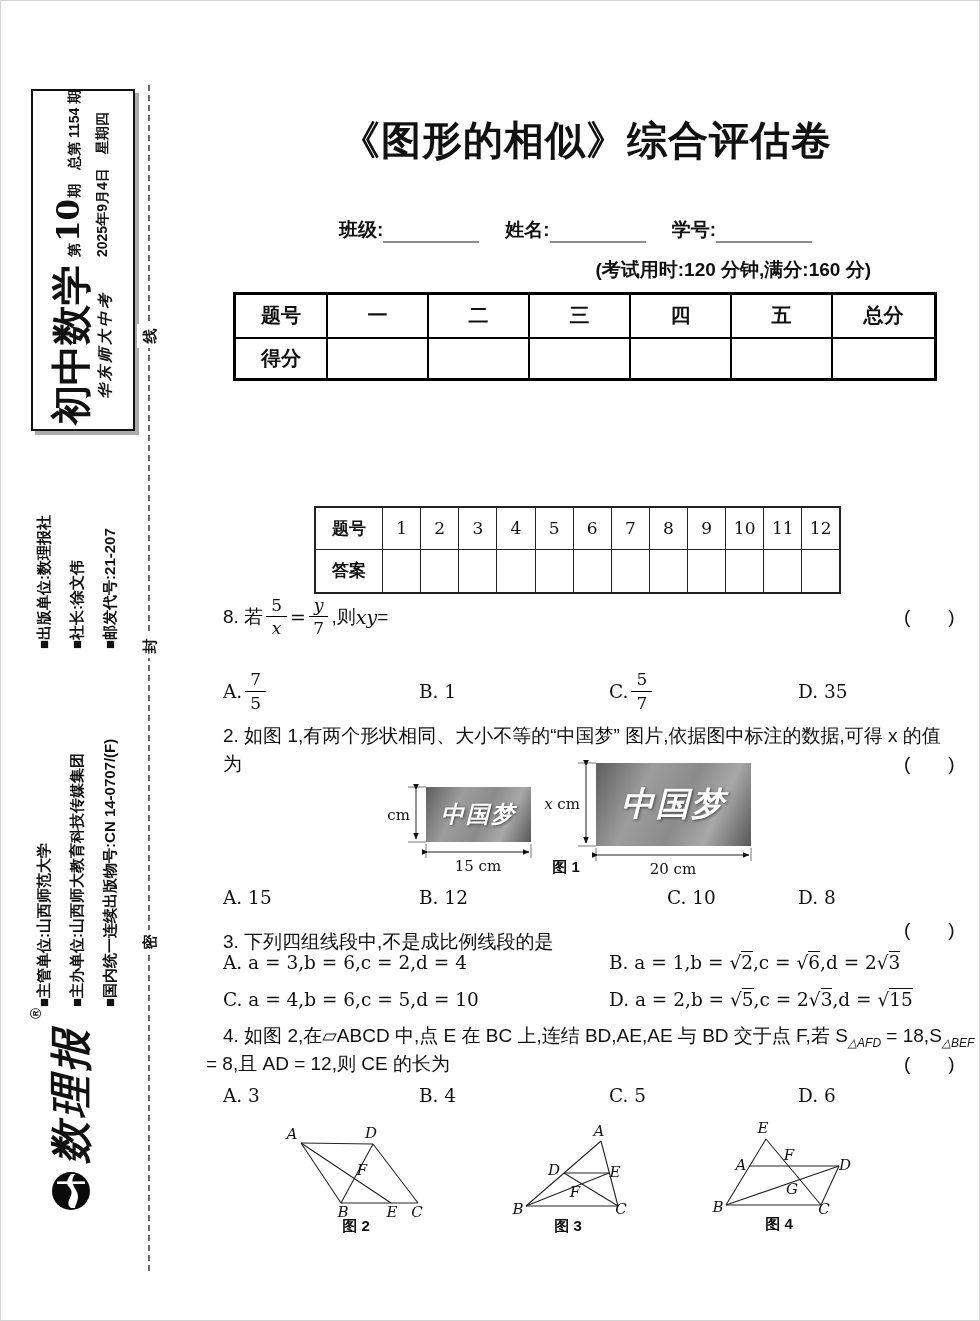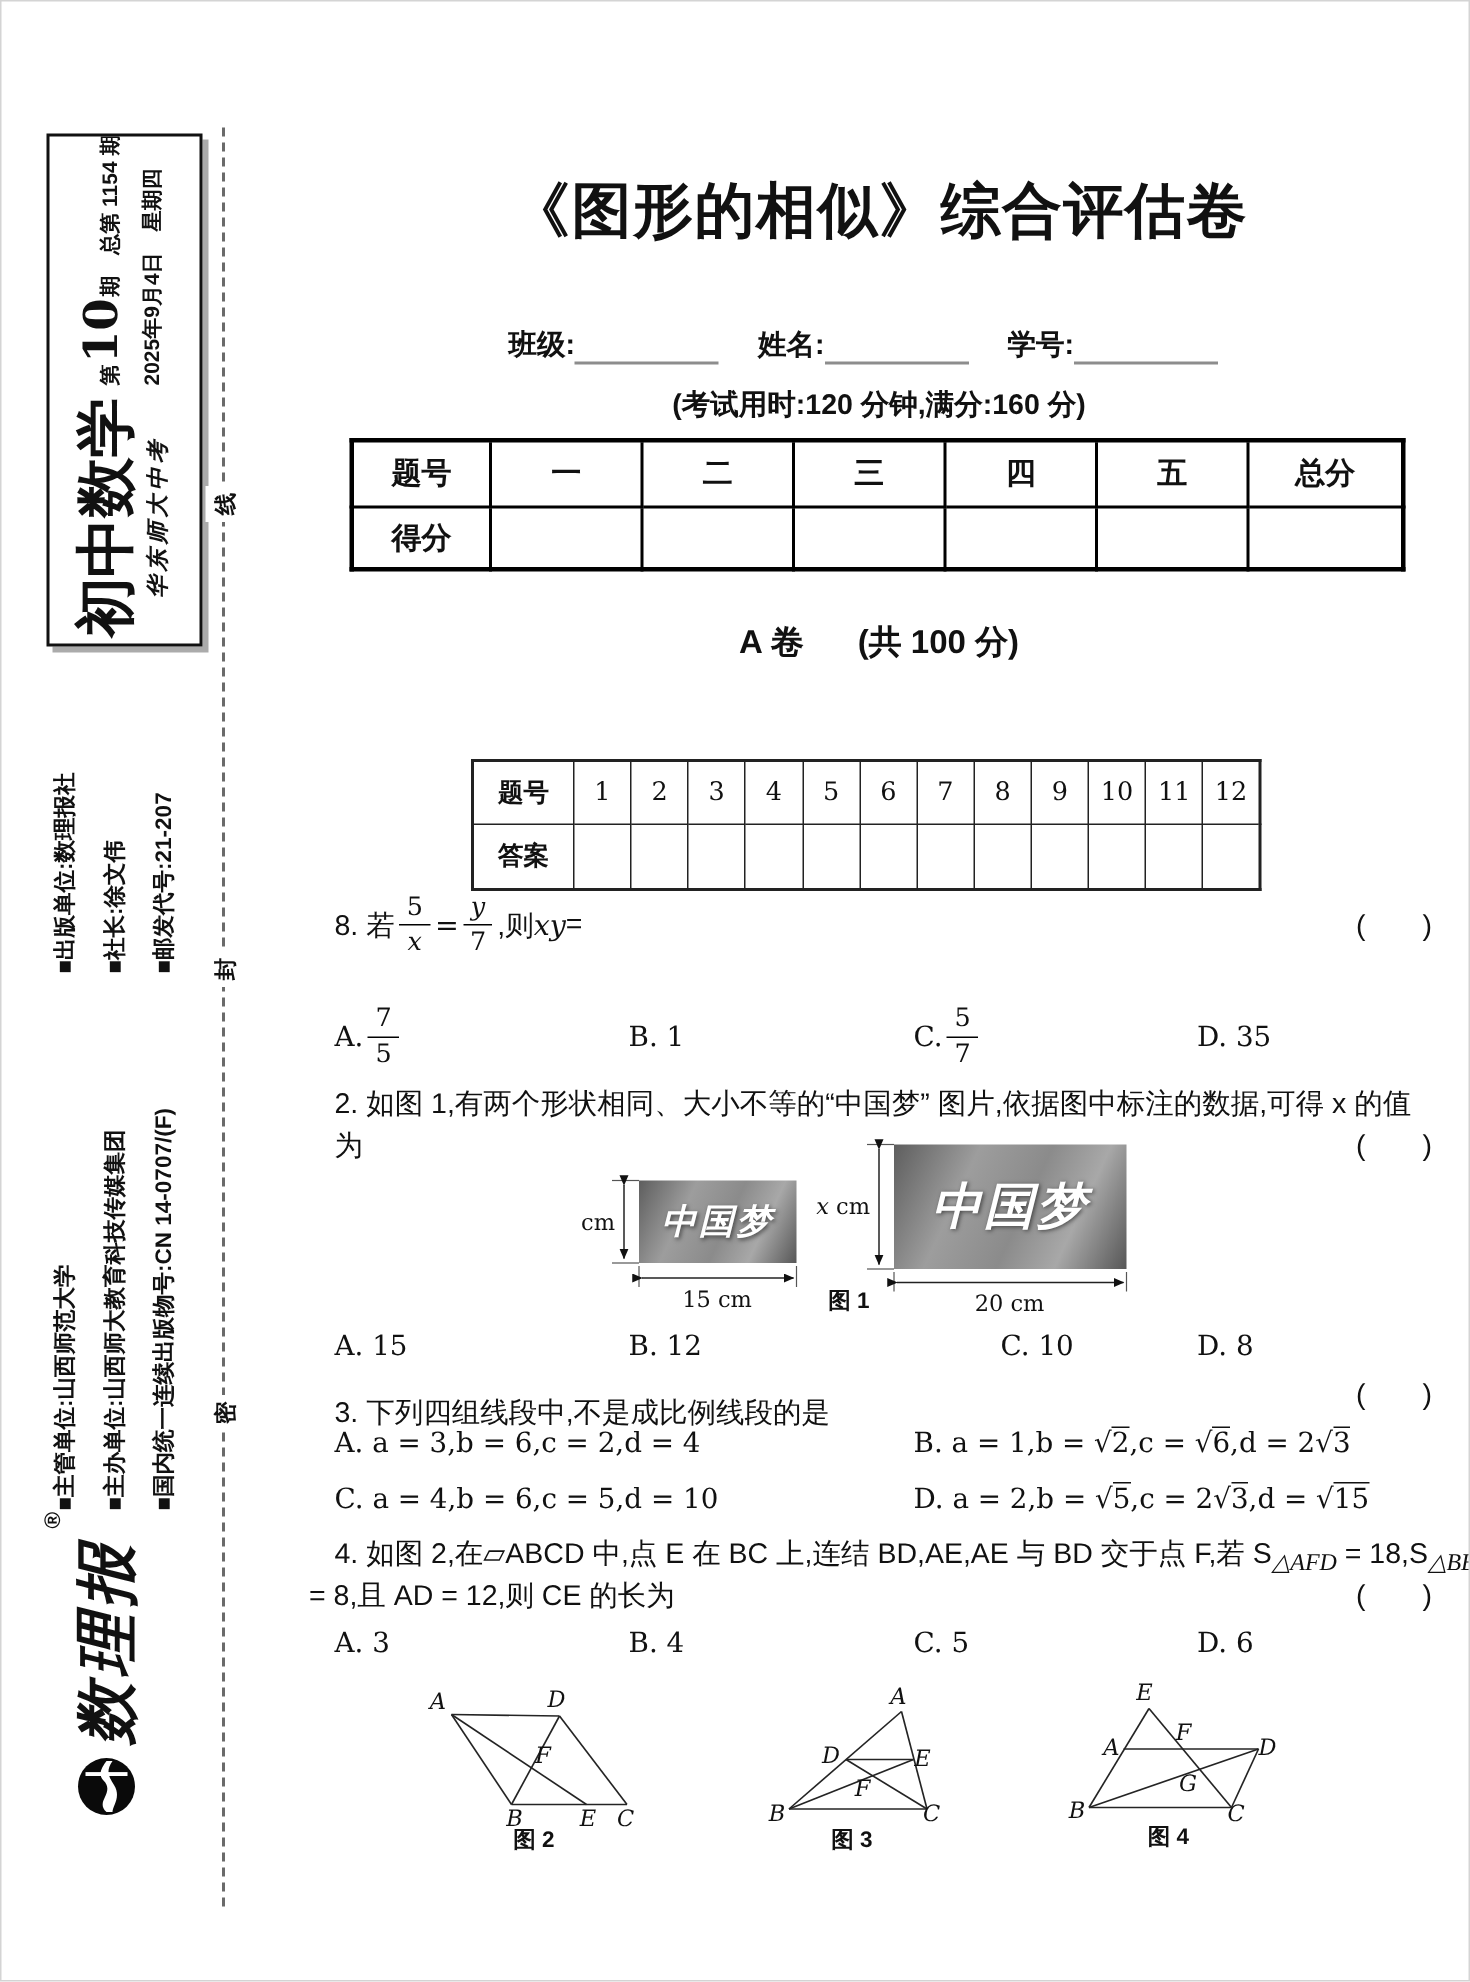--- a/index.html
+++ b/index.html
@@ -34,42 +34,42 @@
   .logotext{font-family:"Liberation Serif",serif;font-weight:900;font-style:italic;
             font-size:42px;letter-spacing:4px;white-space:nowrap;}
   .logoreg{font-size:15px;font-weight:700;align-self:flex-start;margin-top:2px;}
 
   
   .title{font-size:40px;font-weight:900;text-align:center;white-space:nowrap;letter-spacing:1px;}
   .fields{display:flex;gap:26px;align-items:flex-end;}
   .fielditem{display:flex;align-items:flex-end;}
   .fieldlab{font-size:19px;font-weight:700;white-space:nowrap;}
   .blank{display:inline-block;width:96px;height:16px;border-bottom:2px solid #8d8d8d;}
-  .examinfo{font-size:19px;font-weight:700;text-align:center;white-space:nowrap;}
+  .examinfo{font-size:19px;font-weight:700;text-align:right;white-space:nowrap;}
 
   table.score{border-collapse:collapse;border:3px solid #000;table-layout:fixed;}
   table.score td{border:2px solid #000;text-align:center;font-size:20px;font-weight:700;padding:0;}
   table.ans{border-collapse:collapse;border:2px solid #222;table-layout:fixed;}
   table.ans td{border:1.3px solid #222;text-align:center;font-size:17px;padding:0;}
   .anslab{font-weight:700;}
   .serif{font-family:"DejaVu Serif",serif;}
 
   .avol{display:flex;justify-content:center;gap:36px;font-size:22px;font-weight:800;}
   .secthead{font-size:19.5px;font-weight:700;white-space:nowrap;}
 
   .q{font-size:19px;white-space:nowrap;}
   .mi{font-family:"DejaVu Serif",serif;font-style:italic;}
   .frac{display:inline-flex;flex-direction:column;align-items:center;
         font-family:"DejaVu Serif",serif;font-size:17px;line-height:1.2;margin:0 3px;}
   .fn{padding:0 5px 1px;border-bottom:1.4px solid #000;}
   .fd{padding-top:1px;}
   .brk{font-size:19px;white-space:pre;}
   .optm{font-family:"DejaVu Serif",serif;font-size:18.5px;white-space:nowrap;}
   .optrow{display:flex;align-items:center;}
-  .subm{font-size:16px;font-family:Liberation Serif, serif;font-style:italic;}
+  .subm{font-size:12px;font-family:Liberation Sans, sans-serif;font-style:italic;}
   .ovl{border-top:1.3px solid #111;}
 
   
   .photo{position:absolute;display:flex;align-items:center;justify-content:center;
          background:linear-gradient(115deg,#5e5e5e 0%,#9d9d9d 30%,#8b8b8b 55%,#a8a8a8 75%,#575757 100%);
          color:#fff;font-weight:800;font-style:italic;letter-spacing:2px;
          text-shadow:1px 1px 3px rgba(0,0,0,.55);}
 
   
   .geo line, .geo polyline{stroke:#242424;stroke-width:1.1;fill:none;}
@@ -177,24 +177,20 @@
       <td></td>
       <td></td>
       <td></td>
       <td></td>
       <td></td>
       <td></td>
     </tr>
   </tbody>
     </table>
 
-  <div class="abs avol" style="left:300px;top:412px;width:570px;">
-    <span>A 卷</span>
-    <span>(共 100 分)</span>
-  </div>
 
 
   <table class="ans abs" style="left:313px;top:505px;width:527px;">
     <tbody>
         <tr style="height:42px;">
       <td class="anslab" style="width:66px;">题号</td>
       <td class="serif">1</td>
       <td class="serif">2</td>
       <td class="serif">3</td>
       <td class="serif">4</td>

